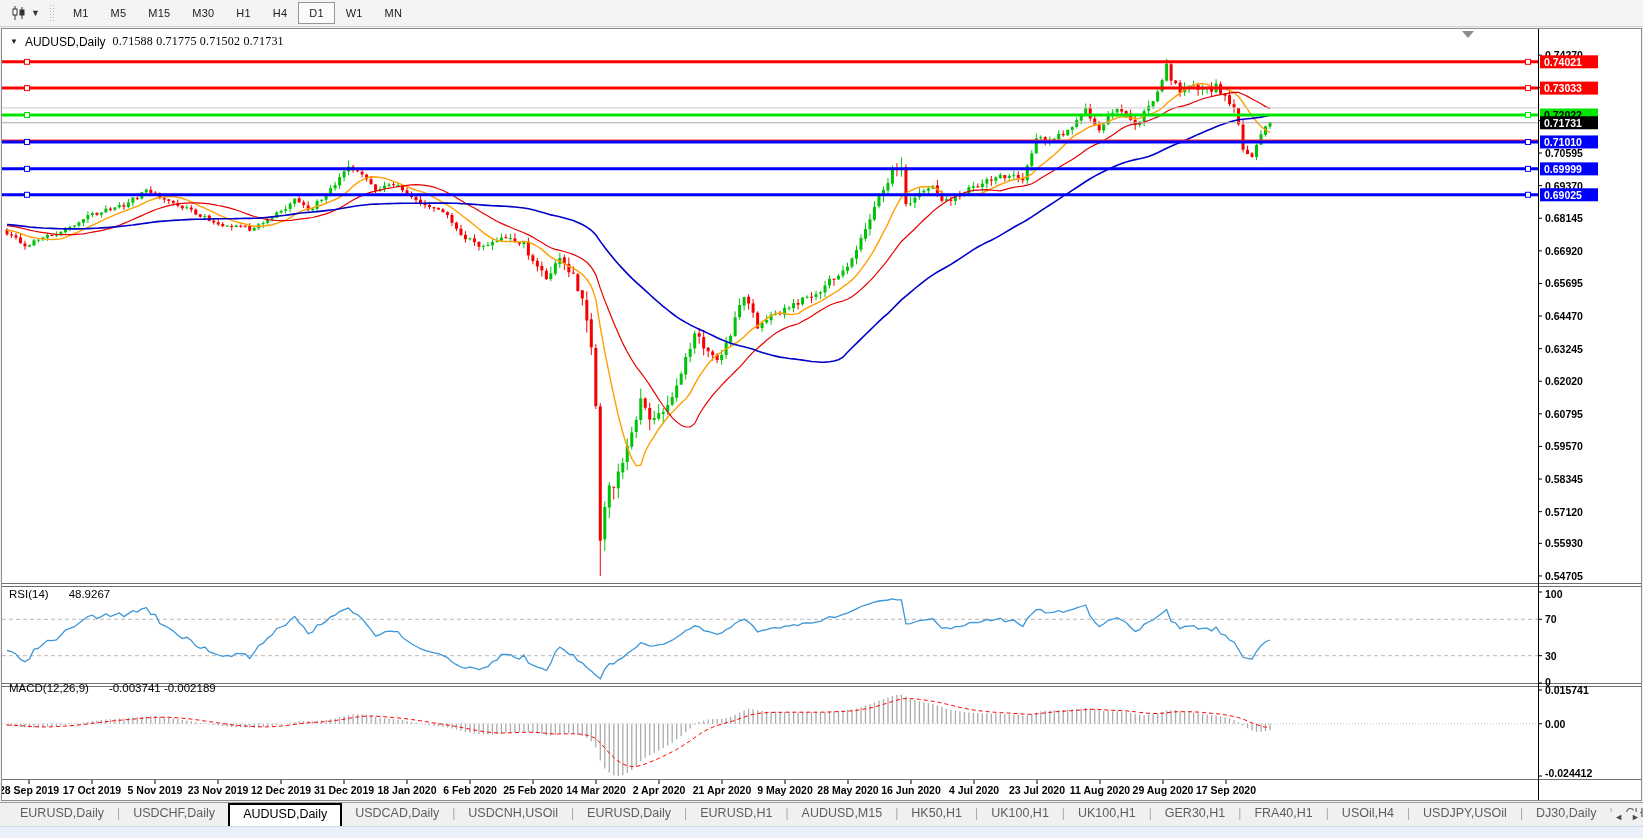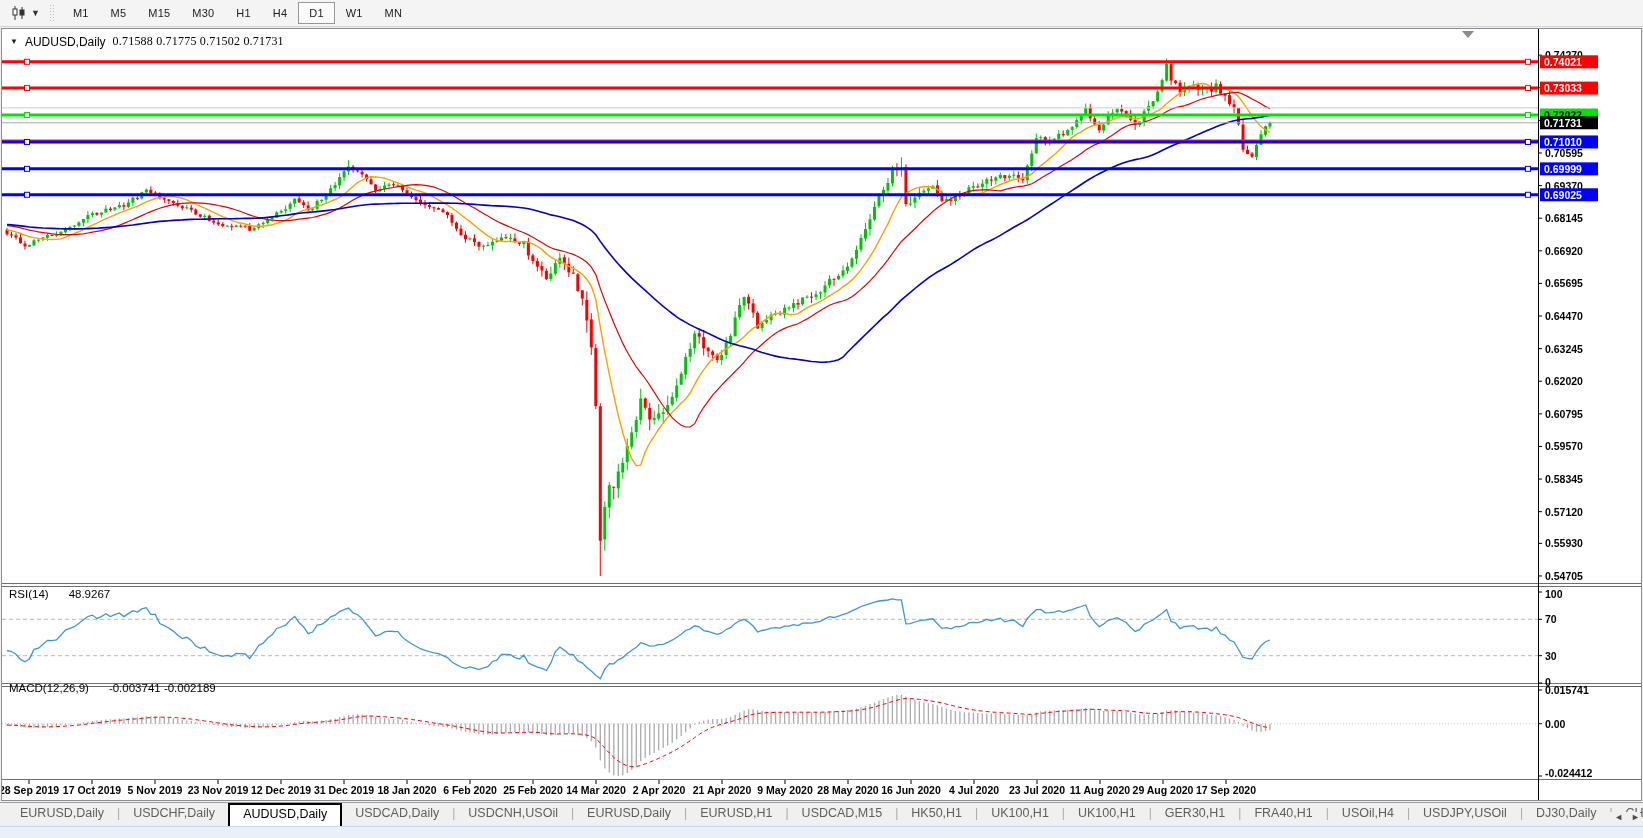--- a/index.html
+++ b/index.html
@@ -795,21 +795,21 @@
     <div class="tab">USDCHF,Daily</div>
     <div class="tab active">AUDUSD,Daily</div>
     <div class="tab">USDCAD,Daily</div>
     <span class="tab-sep">|</span>
     <div class="tab">USDCNH,USOil</div>
     <span class="tab-sep">|</span>
     <div class="tab">EURUSD,Daily</div>
     <span class="tab-sep">|</span>
     <div class="tab">EURUSD,H1</div>
     <span class="tab-sep">|</span>
-    <div class="tab">USDCAD,M15</div>
+    <div class="tab">AUDUSD,M15</div>
     <span class="tab-sep">|</span>
     <div class="tab">HK50,H1</div>
     <span class="tab-sep">|</span>
     <div class="tab">UK100,H1</div>
     <span class="tab-sep">|</span>
     <div class="tab">UK100,H1</div>
     <span class="tab-sep">|</span>
     <div class="tab">GER30,H1</div>
     <span class="tab-sep">|</span>
     <div class="tab">FRA40,H1</div>

